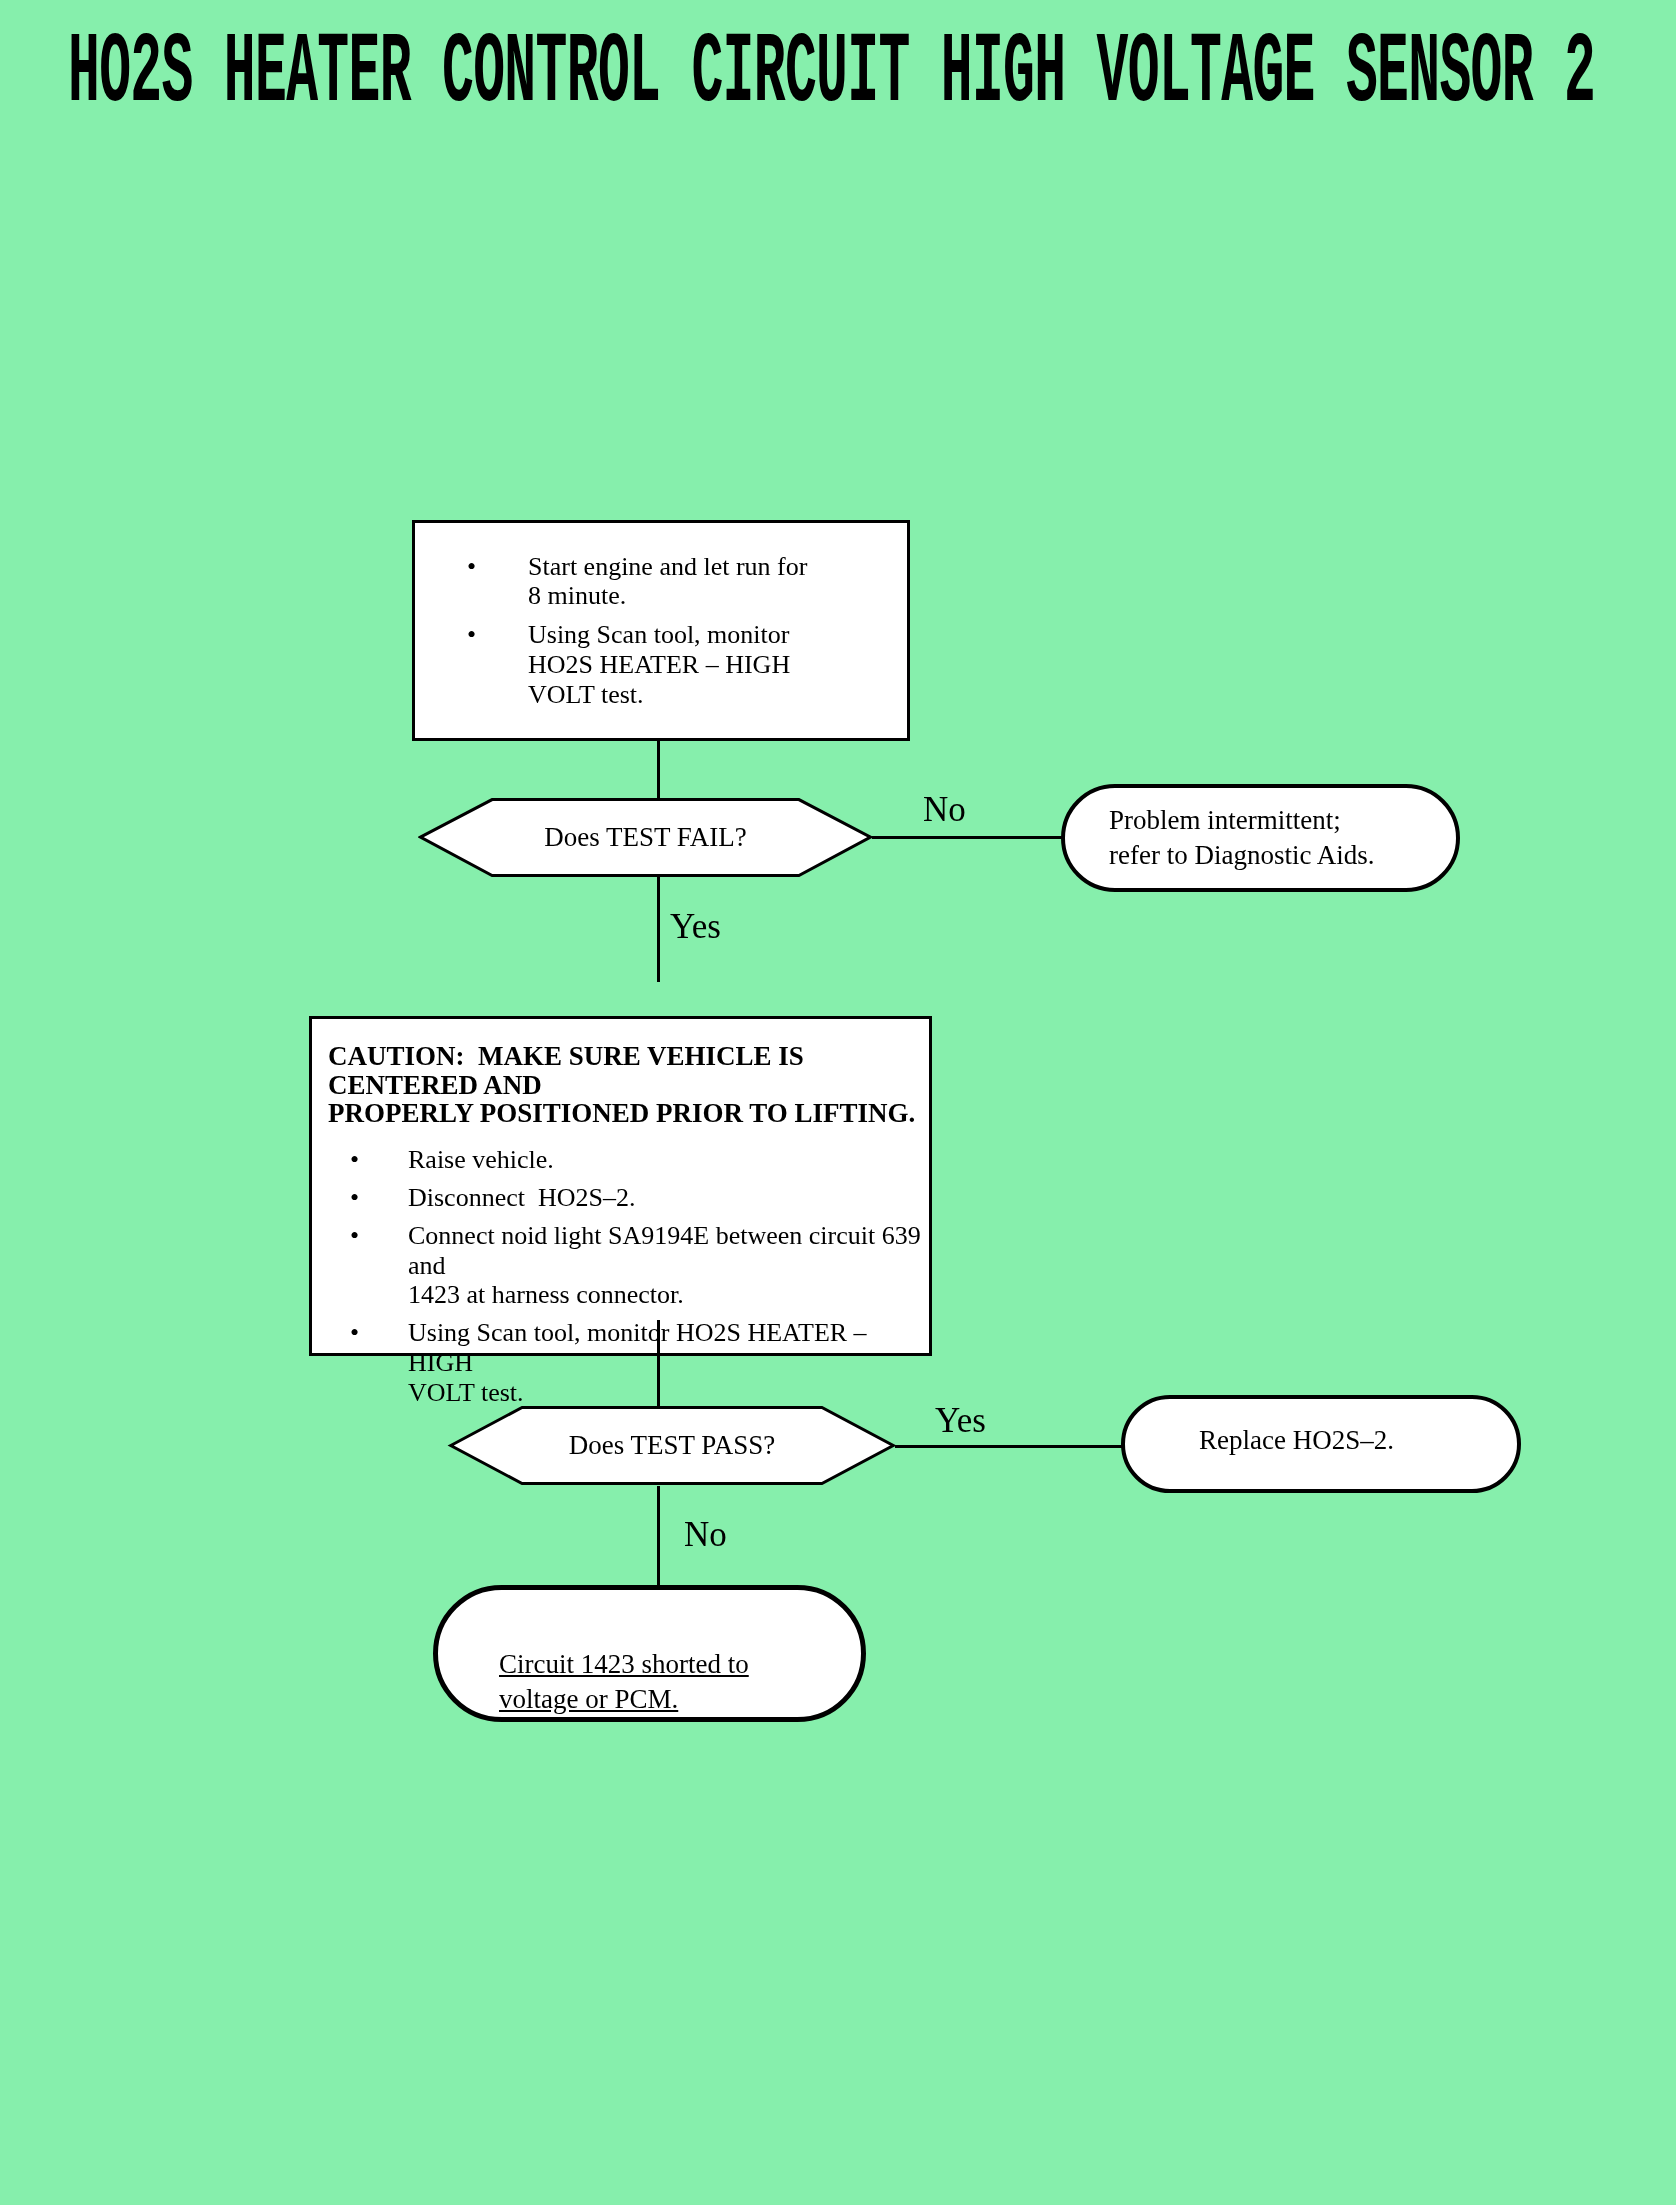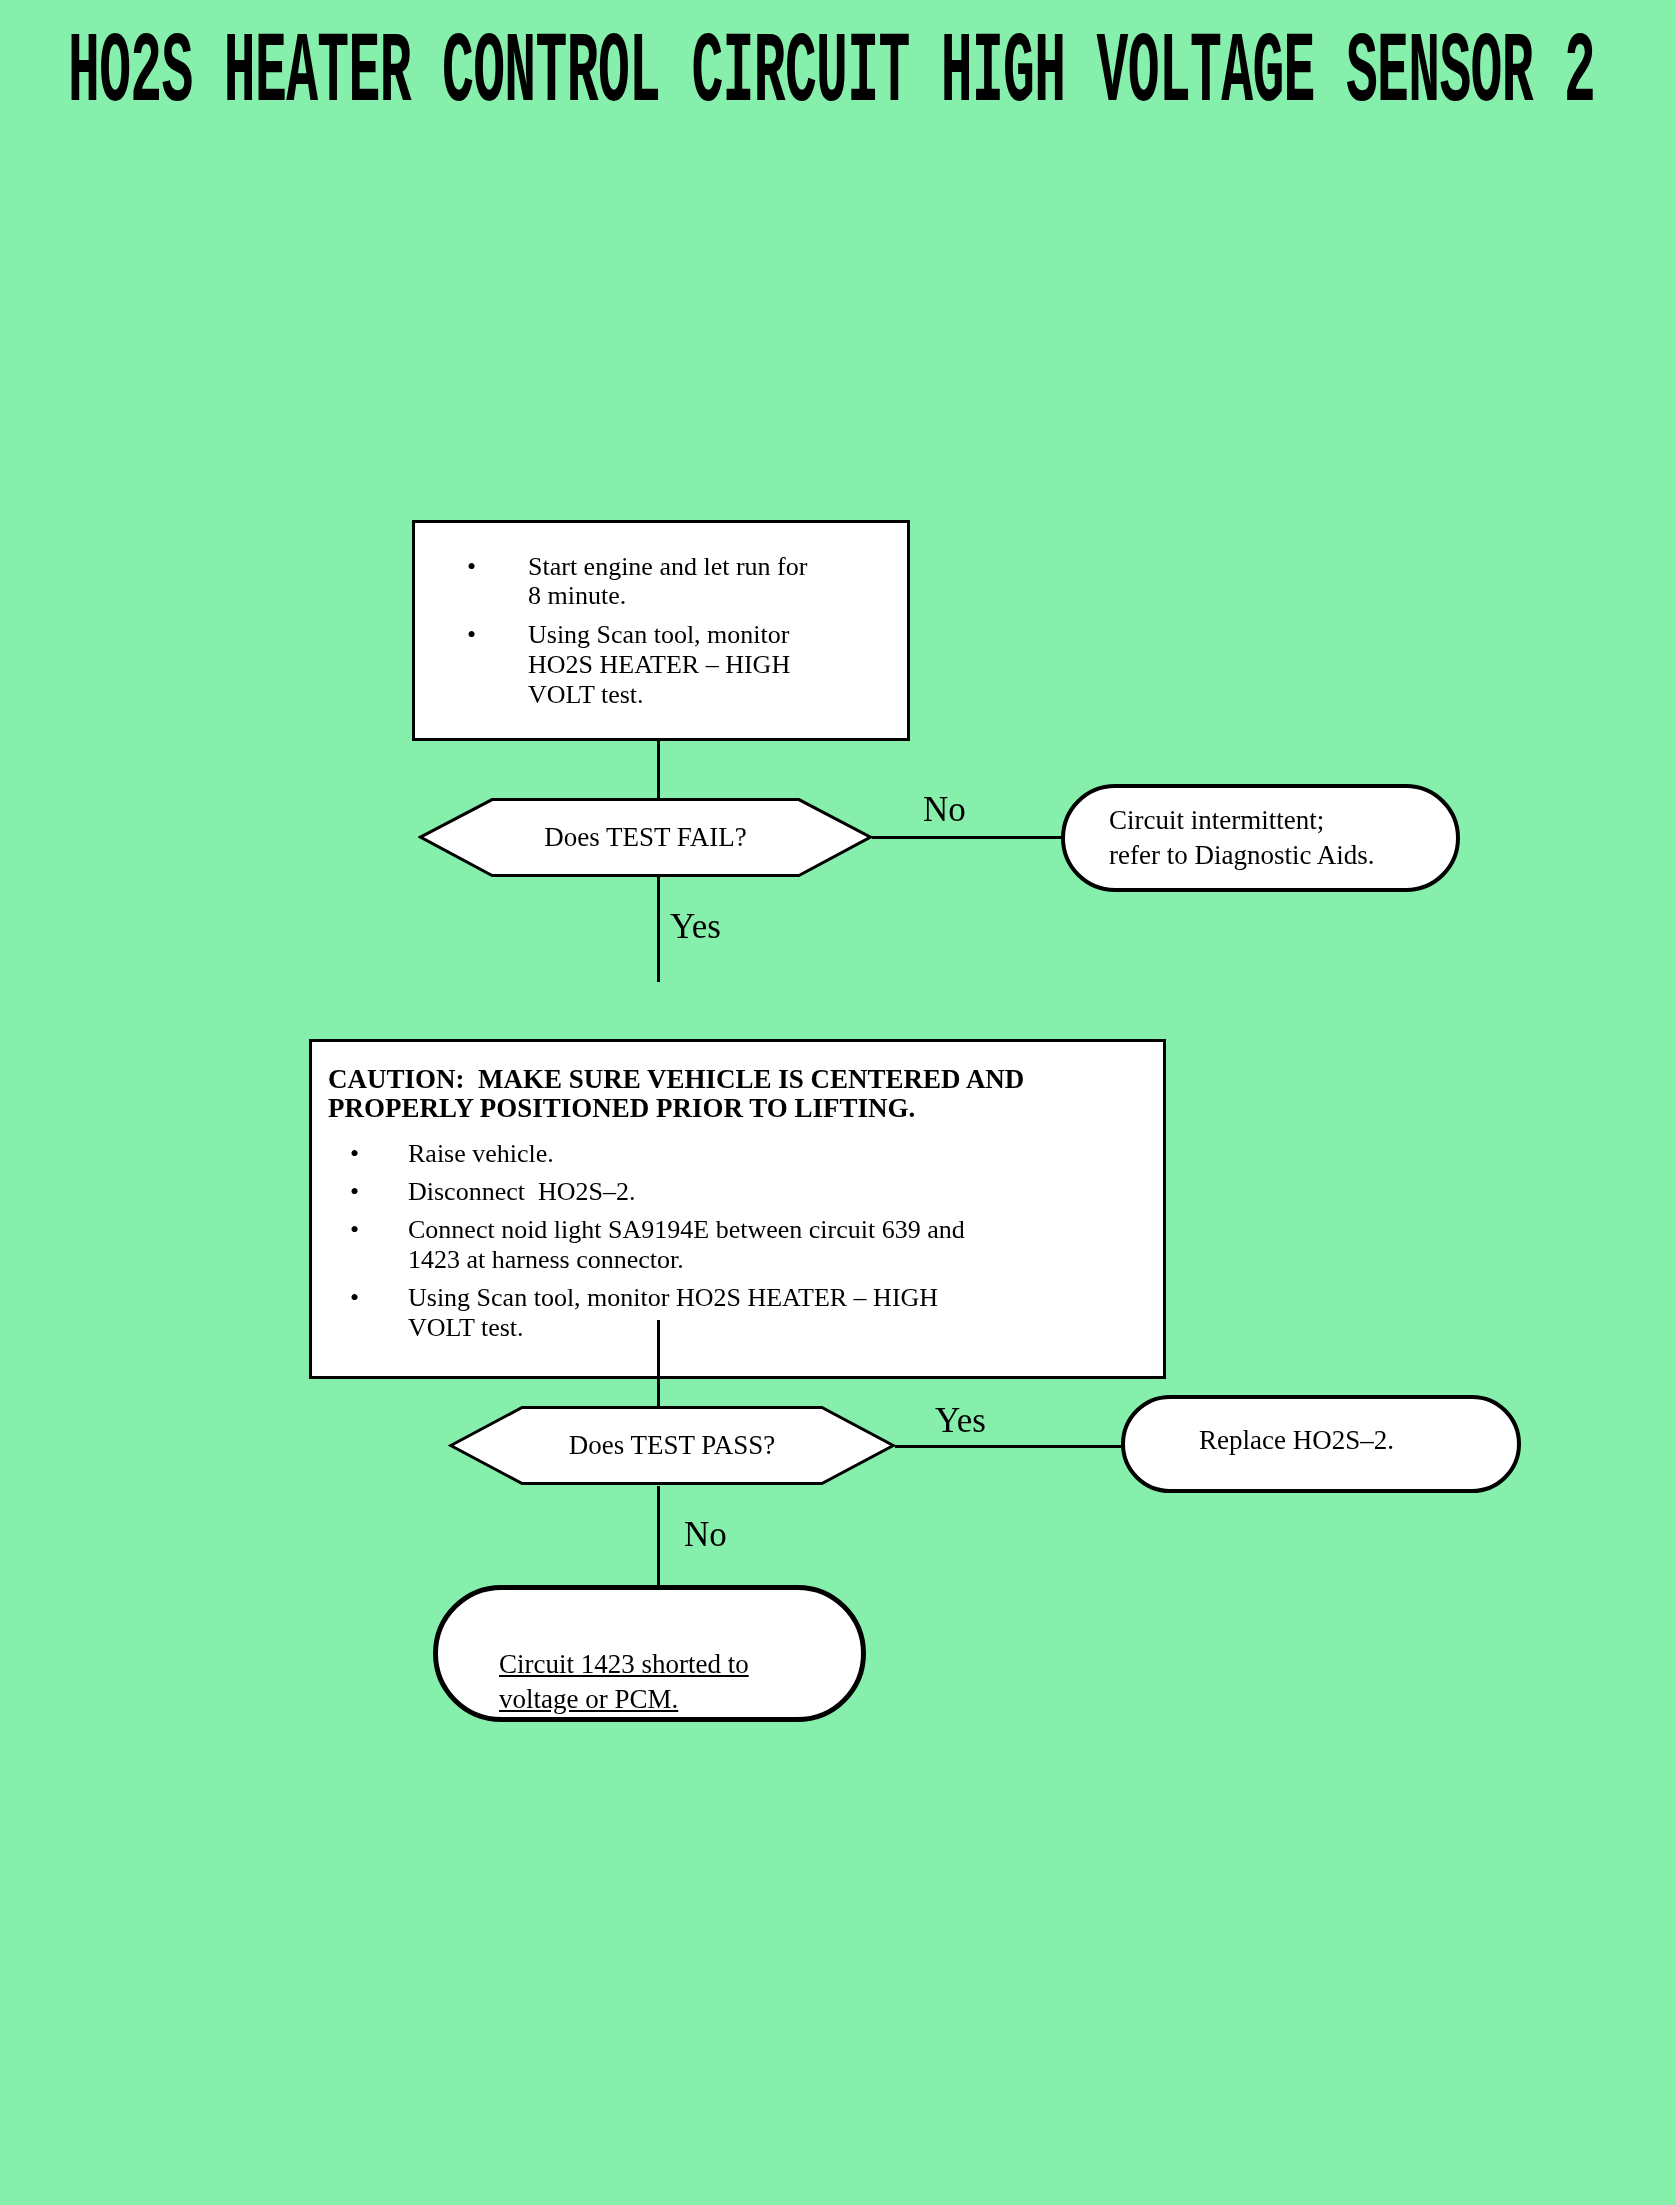--- a/index.html
+++ b/index.html
@@ -40,21 +40,21 @@
   .bullet-row { display: flex; align-items: flex-start; }
   .bullet-marker {
     flex: 0 0 61px;
     font-size: 26px; line-height: 1.15;
   }
   .bullet-text {
     font-size: 26px; line-height: 1.15;
     white-space: pre-wrap;
   }
   .caution-box {
-    left: 309px; top: 1039px; width: 857px; height: 340px;
+    left: 309px; top: 1016px; width: 623px; height: 340px;
     padding: 23px 7.3px 0 16px;
   }
   .caution-heading {
     font-size: 27px; font-weight: bold; line-height: 1.06;
     white-space: pre-wrap;
   }
   .caution-list {
     margin-top: 17px;
     display: flex; flex-direction: column; gap: 8px;
   }
@@ -131,21 +131,21 @@
     <svg width="455" height="81" viewBox="0 0 749 133">
       <polygon points="4,66 122,4 627,4 745,66 627,129 122,129" fill="#ffffff" stroke="#000000" stroke-width="5"></polygon>
     </svg>
     <div class="hex-label">Does TEST FAIL?</div>
   </div>
 
   <div class="edge-label" style="left:923px; top:790px;">No</div>
   <div class="hline" style="left:872px; top:836px; width:192px;"></div>
 
   <div class="stadium terminal1">
-    <div class="stadium-text">Circuit intermittent;
+    <div class="stadium-text">Problem intermittent;
 refer to Diagnostic Aids.</div>
   </div>
 
   <div class="vline" style="left:657px; top:877px; height:105px;"></div>
   <div class="edge-label" style="left:670px; top:907px;">Yes</div>
 
   <div class="process-box caution-box">
     <div class="caution-heading">CAUTION:  MAKE SURE VEHICLE IS CENTERED AND
 PROPERLY POSITIONED PRIOR TO LIFTING.</div>
     <div class="caution-list">

